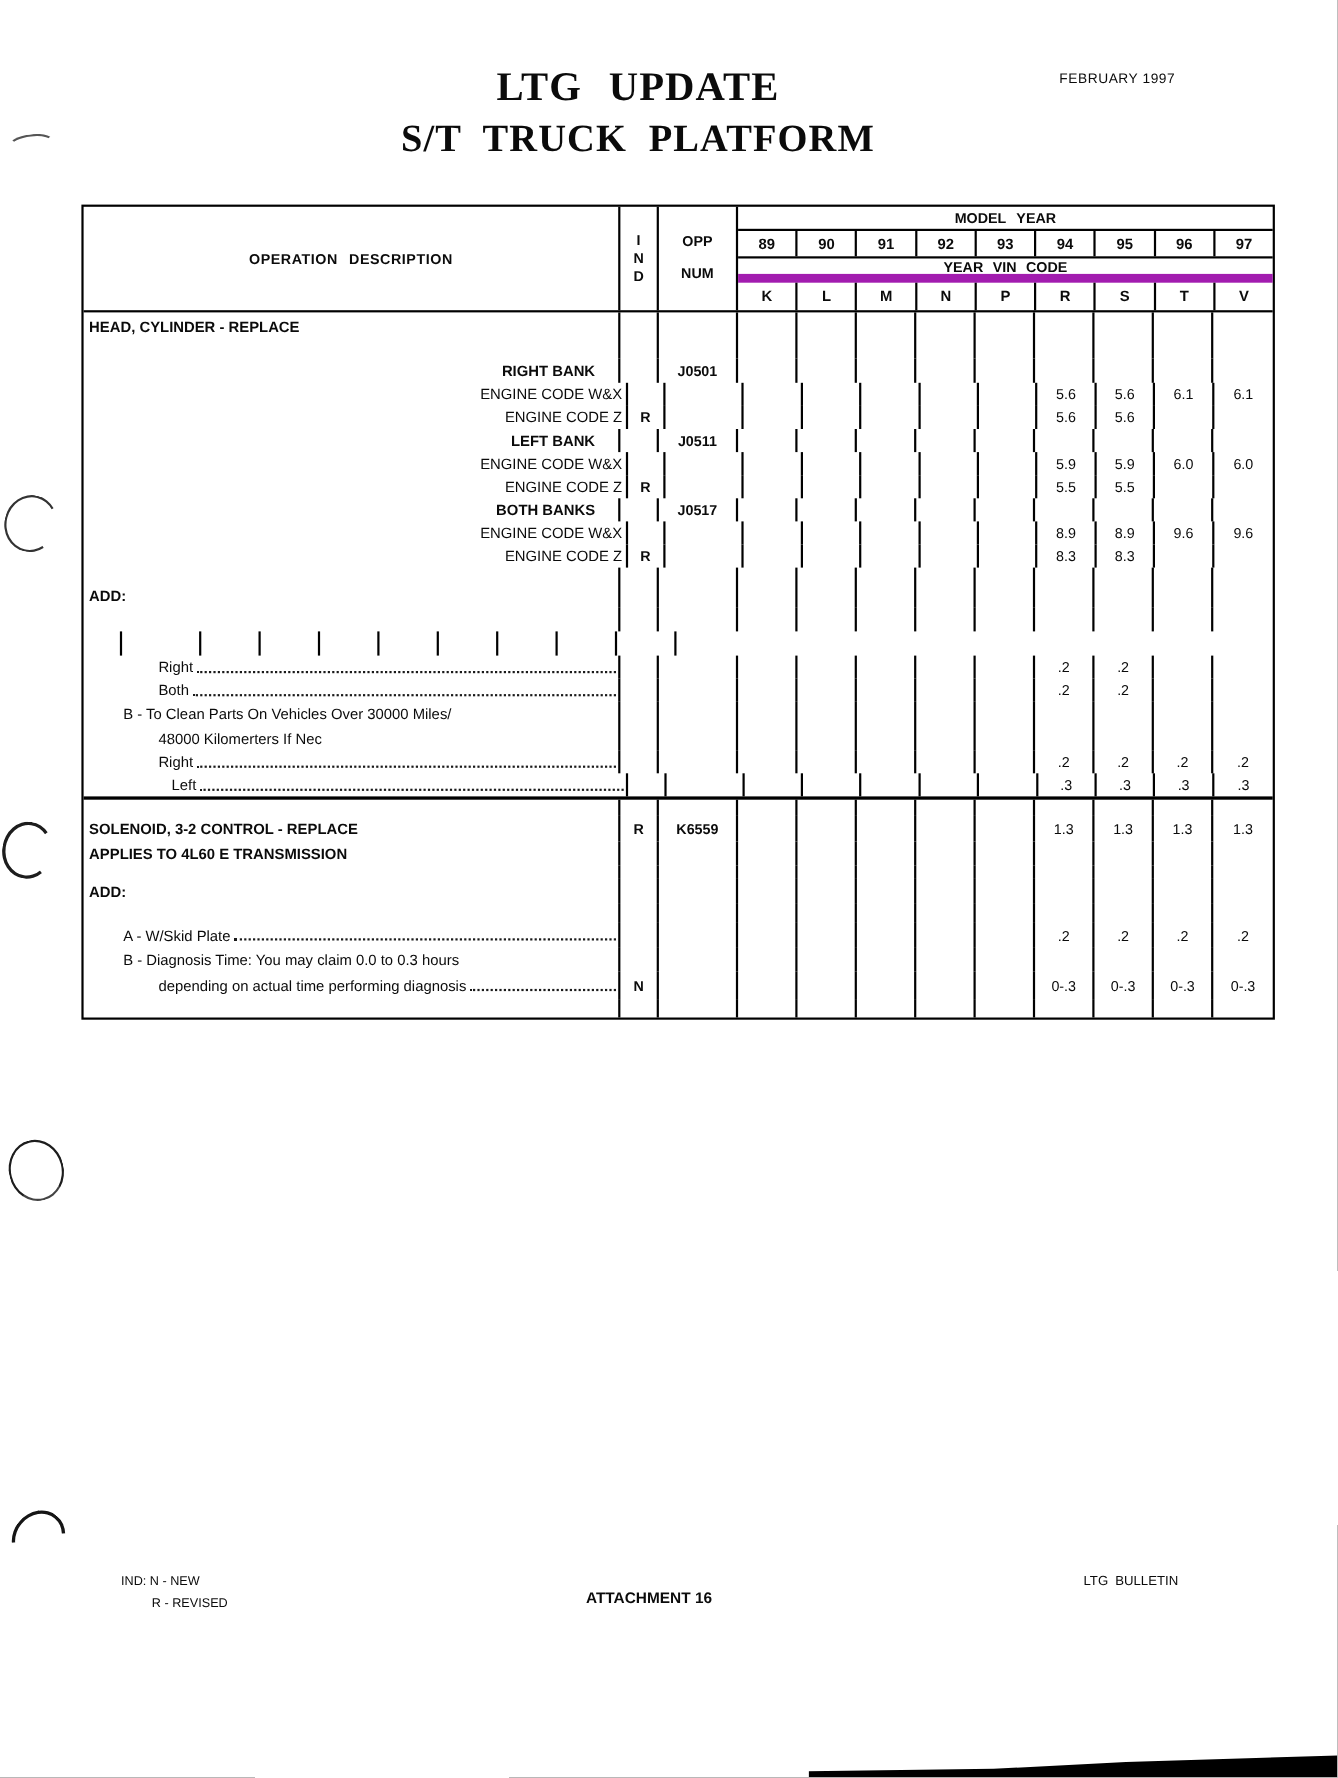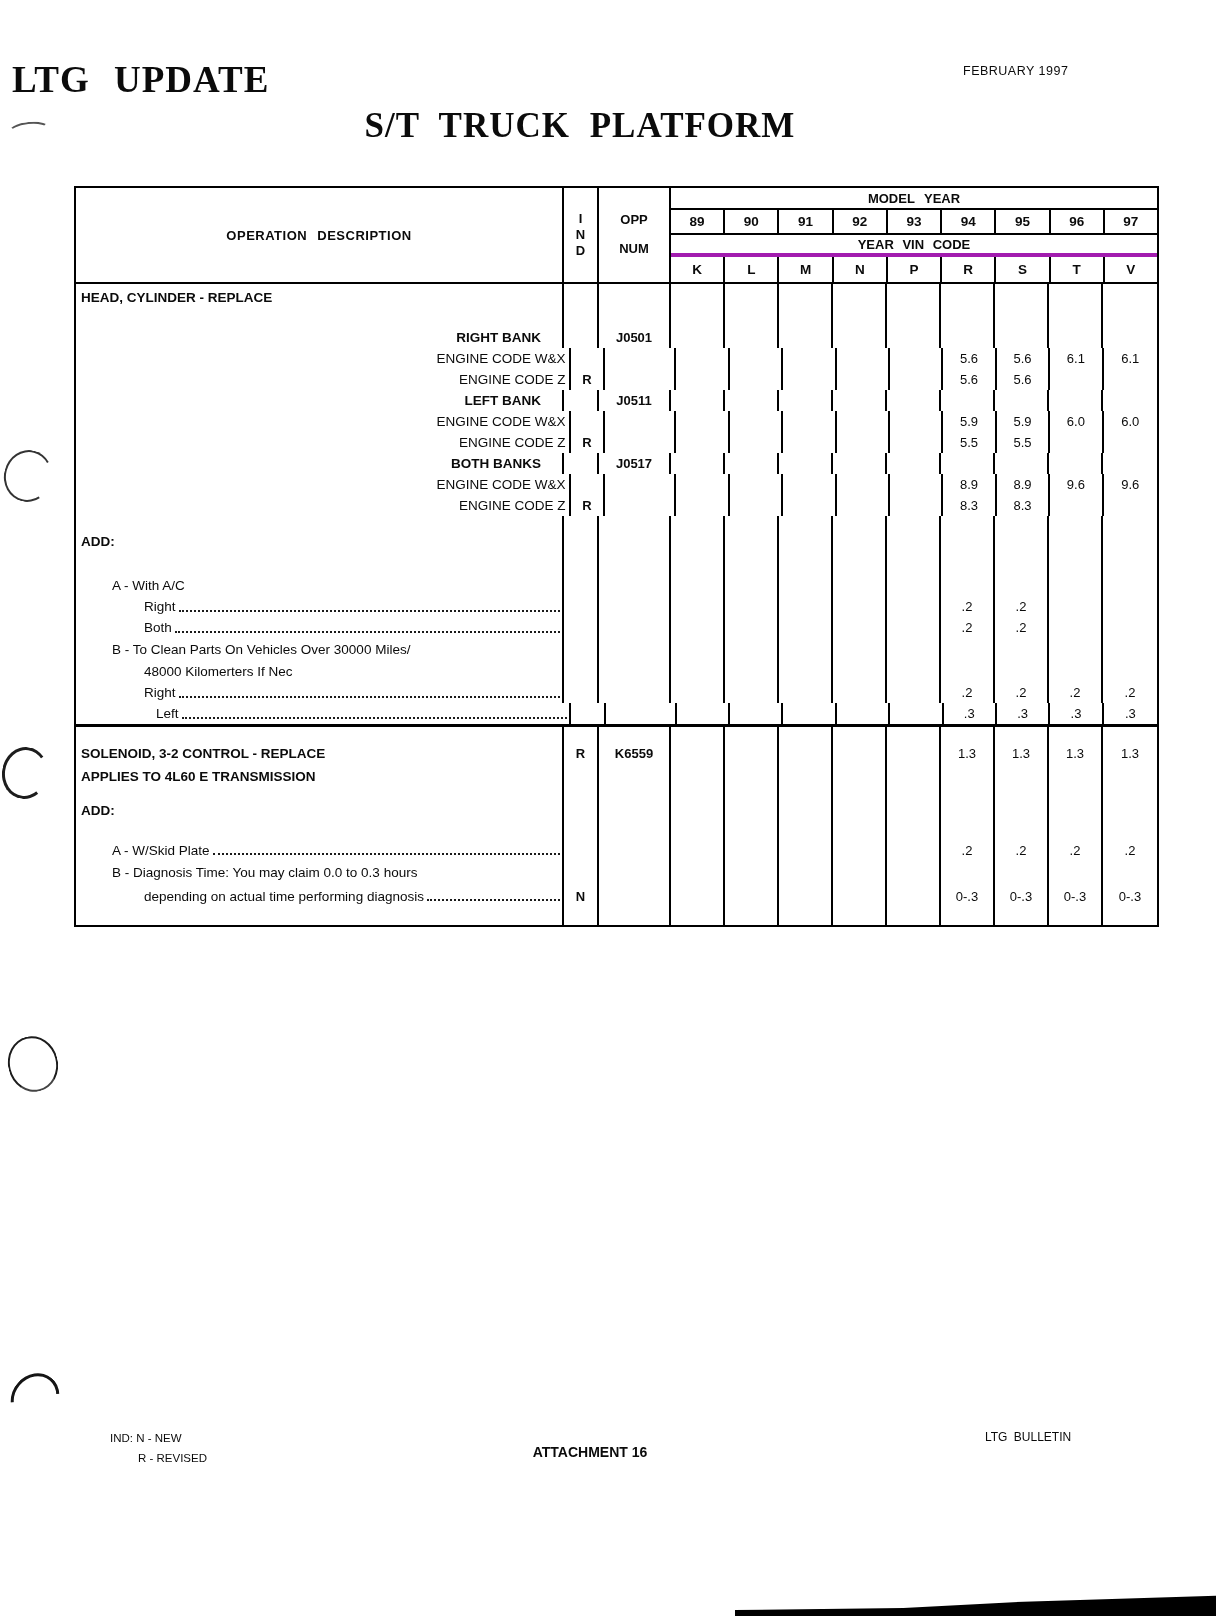--- a/index.html
+++ b/index.html
@@ -3,37 +3,37 @@
 <meta charset="utf-8">
 <style>
   * { margin:0; padding:0; box-sizing:border-box; }
   html,body { background:#888; }
   .page {
     position:relative; width:1216px; height:1616px; background:#ffffff;
     font-family:"Liberation Sans", sans-serif; color:#0b0b0b; overflow:hidden;
   }
   
   .doc-date { position:absolute; top:64px; left:963px; font-size:12.5px; letter-spacing:.5px; }
-  .title1 { position:absolute; top:58px; left:12px; width:1160px; 
+  .title1 { position:absolute; top:58px; left:0; width:1160px; text-align:center;
             font-family:"Liberation Serif", serif; font-weight:bold; font-size:37px; word-spacing:14px; letter-spacing:1px; }
   .title2 { position:absolute; top:106px; left:0; width:1160px; text-align:center;
             font-family:"Liberation Serif", serif; font-weight:bold; font-size:35px; word-spacing:10px; letter-spacing:1px; }
   
   .ltg-table { position:absolute; left:74px; top:186px; width:1085px; border:2px solid #000; background:#fff; }
   .thead { display:flex; height:96px; border-bottom:2px solid #000; }
   .cell { display:flex; align-items:center; justify-content:center; }
   .desc-h { width:488px; border-right:2px solid #000; font-weight:bold; font-size:13px; letter-spacing:.5px; word-spacing:6px; }
   .ind-h  { width:35px;  border-right:2px solid #000; flex-direction:column; font-weight:bold; font-size:13px; line-height:1.25; }
   .opp-h  { width:72px;  border-right:2px solid #000; flex-direction:column; font-weight:bold; font-size:13px; line-height:1.3;gap:12px; }
   .year-block { flex:1; display:flex; flex-direction:column; }
   .model-year { height:22px; display:flex; align-items:center; justify-content:center;
                 font-weight:bold; font-size:13px; word-spacing:6px; border-bottom:2px solid #000; }
   .years-row { height:25px; display:flex; border-bottom:2px solid #000; }
   .vin-label { height:22px; display:flex; align-items:center; justify-content:center;
-               font-weight:bold; font-size:13px; word-spacing:5px; border-bottom:4px solid #a21caf; }
+               font-weight:bold; font-size:13px; word-spacing:5px; border-bottom:8px solid #a21caf; }
   .vin-row { flex:1; display:flex; }
   .hcell { flex:1; display:flex; align-items:center; justify-content:center;
            font-weight:bold; font-size:13.5px; border-right:2px solid #000; }
   .hcell:last-child { border-right:none; }
   
   .row { display:flex; }
   .c-desc { width:488px; border-right:2px solid #000; display:flex; align-items:center;
             font-size:13.5px; white-space:nowrap; overflow:hidden; }
   .c-ind { width:35px; border-right:2px solid #000; display:flex; align-items:center; justify-content:center;
            font-weight:bold; font-size:13px; }
@@ -332,23 +332,20 @@
           <div class="c-val"></div>
           <div class="c-val"></div>
           <div class="c-val"></div>
           <div class="c-val"></div>
           <div class="c-val"></div>
           <div class="c-val"></div>
           <div class="c-val"></div>
           <div class="c-val"></div>
         </div>
         <div class="row" style="height: 22px;">
-          <div class="c-desc item1">
-            <div class="dtext" style="display: inline;">A - With A/C</div>
-          </div>
           <div class="c-ind"></div>
           <div class="c-opp"></div>
           <div class="c-val"></div>
           <div class="c-val"></div>
           <div class="c-val"></div>
           <div class="c-val"></div>
           <div class="c-val"></div>
           <div class="c-val"></div>
           <div class="c-val"></div>
           <div class="c-val"></div>

